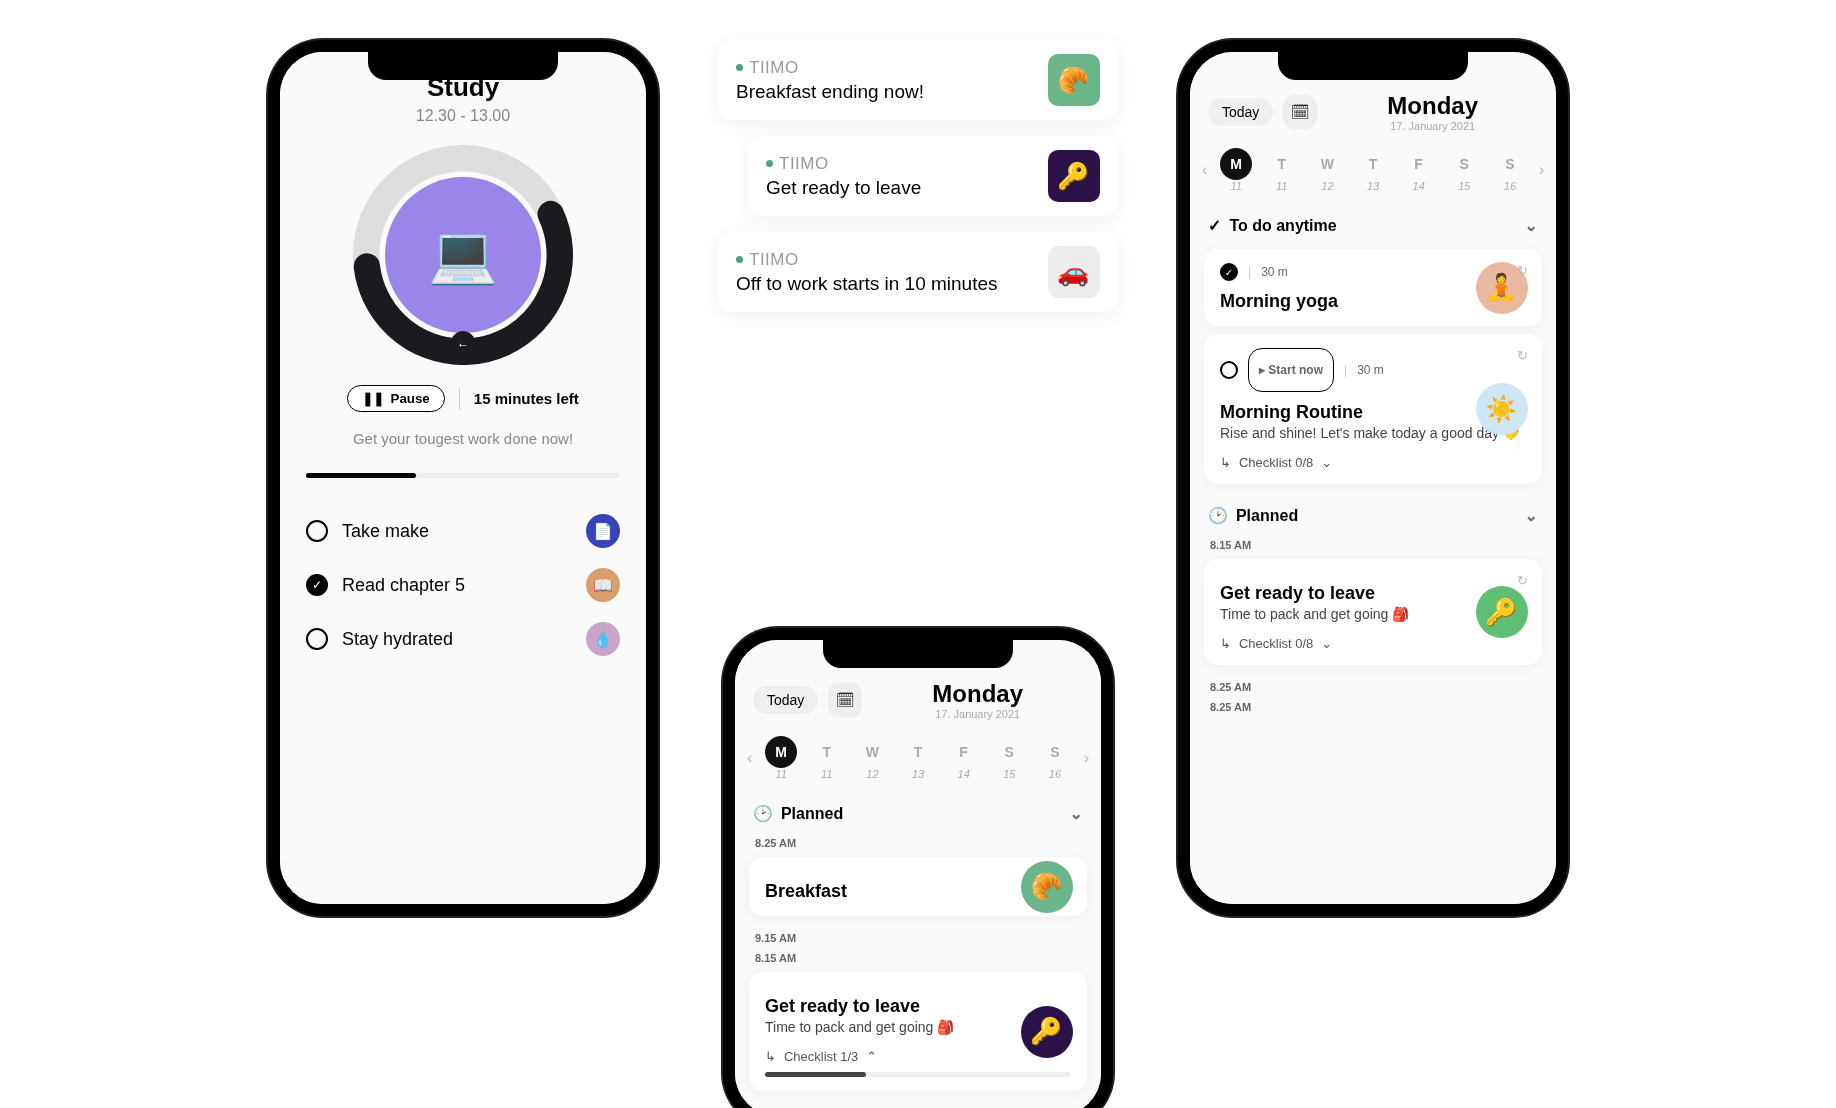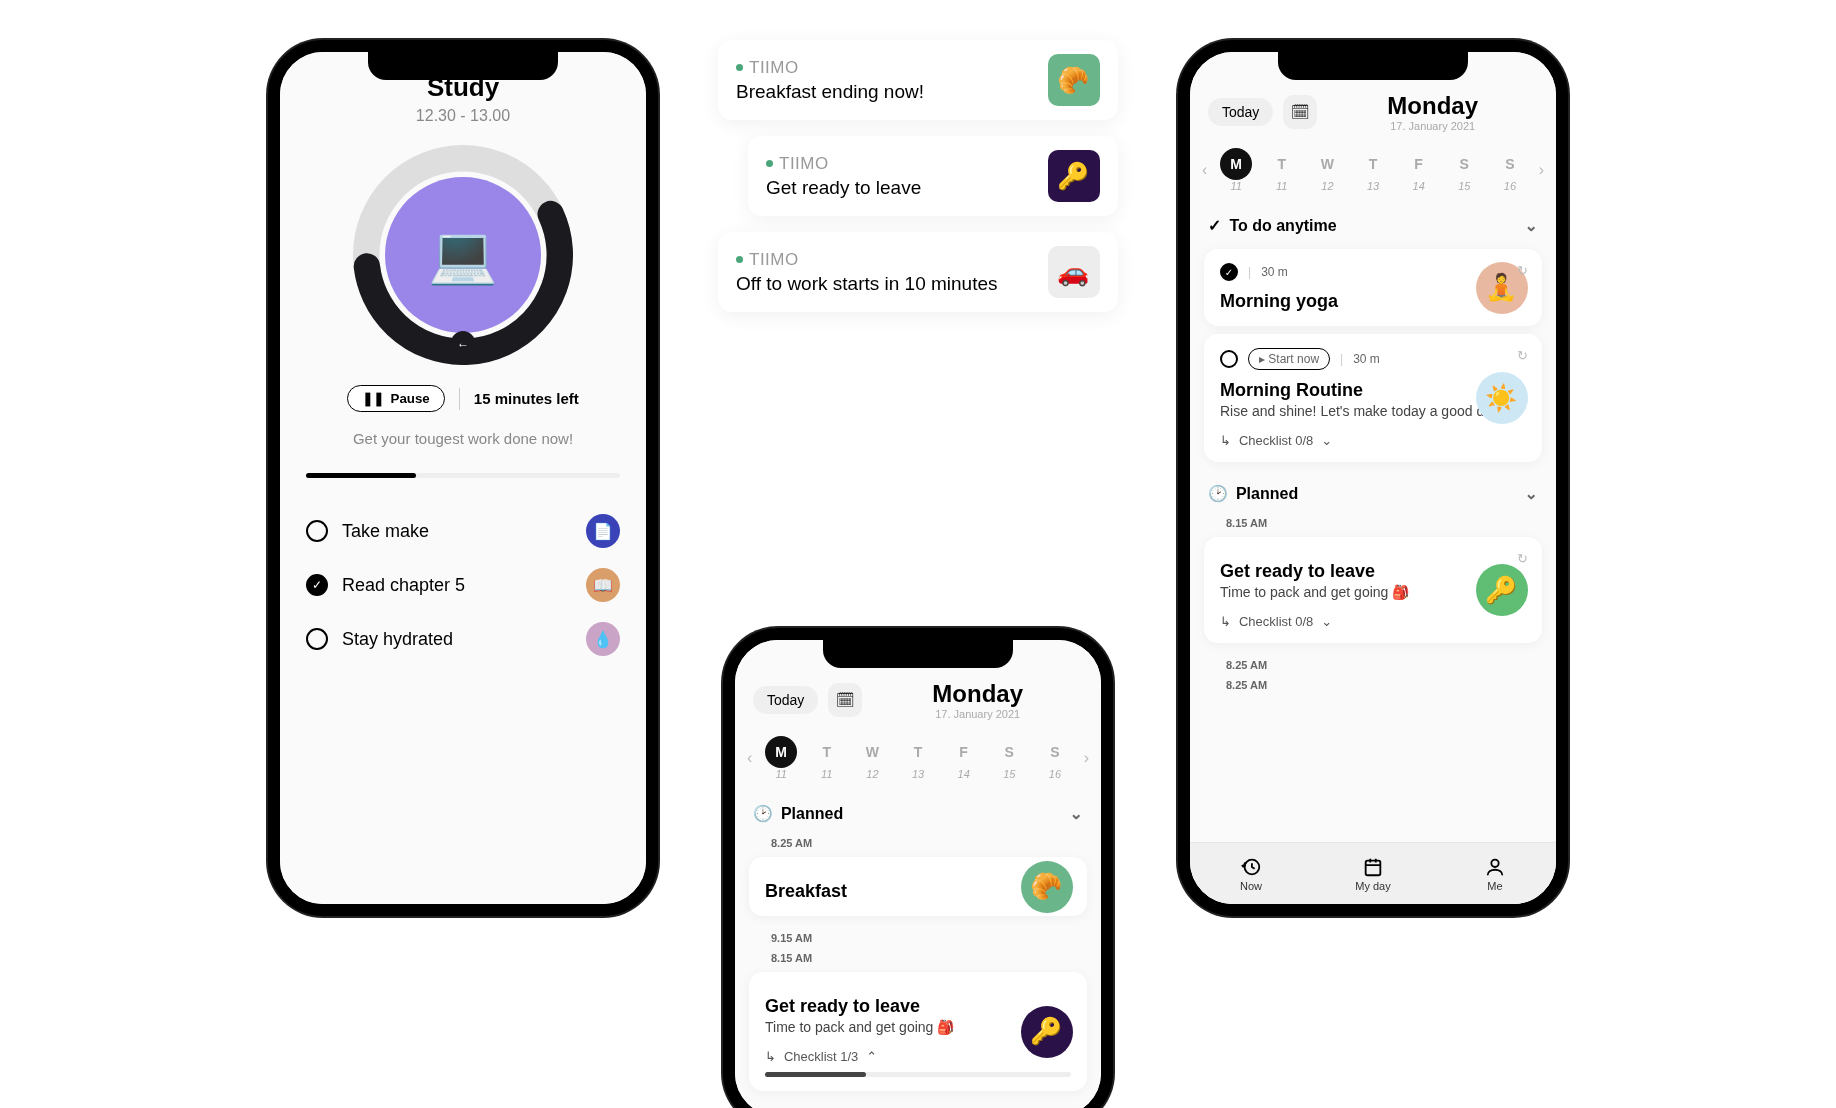--- a/index.html
+++ b/index.html
@@ -75,22 +75,22 @@
   .section-hd .chev { margin-left:auto; color:#666;}
   .card { background:#fff; margin:8px 14px; border-radius:14px; padding:14px 16px; box-shadow:0 2px 12px rgba(0,0,0,.05); position:relative;}
   .card .meta { display:flex; align-items:center; gap:10px; font-size:12px; color:#666;}
   .card .meta .cchk{ width:18px;height:18px;border:2px solid #000;border-radius:50%;}
   .card .meta .cchk.done{ background:#000;color:#fff;display:flex;align-items:center;justify-content:center;font-size:10px;}
   .card h3 { font-size:18px; margin-top:10px; font-weight:700;}
   .card .desc { font-size:14px; color:#444; margin-top:2px;}
   .card .avatar { position:absolute; right:14px; top:50%; transform:translateY(-50%); width:52px;height:52px;border-radius:50%;display:flex;align-items:center;justify-content:center;font-size:26px;}
   .card .refresh { position:absolute; right:14px; top:14px; color:#bbb; font-size:13px;}
   .card .chk-line { display:flex; align-items:center; gap:8px; font-size:13px; color:#555; margin-top:14px;}
-  .time-label { font-size:11px; color:#666; font-weight:600; padding:8px 36px 0;}
-  .startnow { border:1px solid #000; border-radius:14px; padding:3px 10px; font-size:12px; font-weight:400; display:inline-flex; gap:4px; align-items:center; background:#fff;}
+  .time-label { font-size:11px; color:#666; font-weight:600; padding:8px 20px 0;}
+  .startnow { border:1px solid #000; border-radius:14px; padding:14px 10px; font-size:12px; font-weight:700; display:inline-flex; gap:4px; align-items:center; background:#fff;}
   .mini-prog { height:5px;background:#eee;border-radius:3px;margin-top:8px;position:relative;}
   .mini-prog>div{position:absolute;left:0;top:0;bottom:0;background:#444;border-radius:3px;}
 
   
   .tabbar { position:absolute; bottom:0; left:0; right:0; height:62px; background:#f0f0f0; display:flex; border-top:1px solid #e5e5e5;}
   .tabbar .tab { flex:1; display:flex; flex-direction:column; align-items:center; justify-content:center; gap:2px; font-size:11px; color:#333;}
   .tabbar .tab svg { width:22px; height:22px;}
 </style>
 </head>
 <body>
@@ -341,36 +341,13 @@
             <span>⌄</span>
           </div>
           <div class="avatar" style="background:#5FBD74">🔑</div>
      <div class="refresh">↻</div>
         </div>
         <div class="time-label">8.25 AM</div>
         <div class="time-label">8.25 AM</div>
       </div>
   </div>
 
-  <div class="tabbar">
-    <div class="tab">
-      <svg viewBox="0 0 24 24" fill="none" stroke="#000" stroke-width="2">
-          <circle cx="13" cy="12" r="8"></circle>
-          <path d="M13 8v4l3 2M4 12a9 9 0 0 1 2-5m-2 5l-2-2m2 2l2-2"></path>
-        </svg>
-      <span>Now</span>
-    </div>
-    <div class="tab">
-      <svg viewBox="0 0 24 24" fill="none" stroke="#000" stroke-width="2">
-          <rect x="4" y="5" width="16" height="16" rx="2"></rect>
-          <path d="M4 10h16M9 3v4M15 3v4"></path>
-        </svg>
-      <span>My day</span>
-    </div>
-    <div class="tab">
-      <svg viewBox="0 0 24 24" fill="none" stroke="#000" stroke-width="2">
-          <circle cx="12" cy="8" r="4"></circle>
-          <path d="M4 21c0-4 4-6 8-6s8 2 8 6"></path>
-        </svg>
-      <span>Me</span>
-    </div>
-  </div>
 </div>
 
 </body></html>

